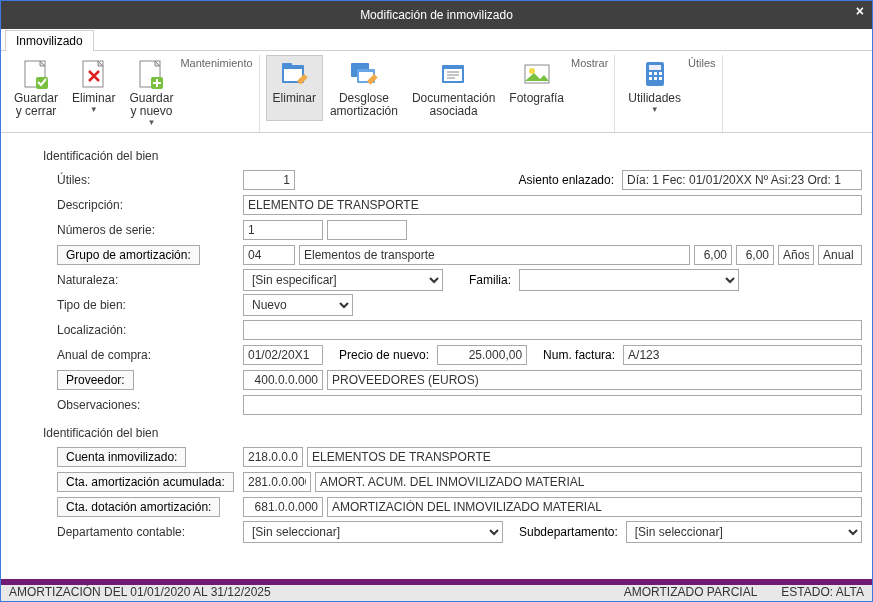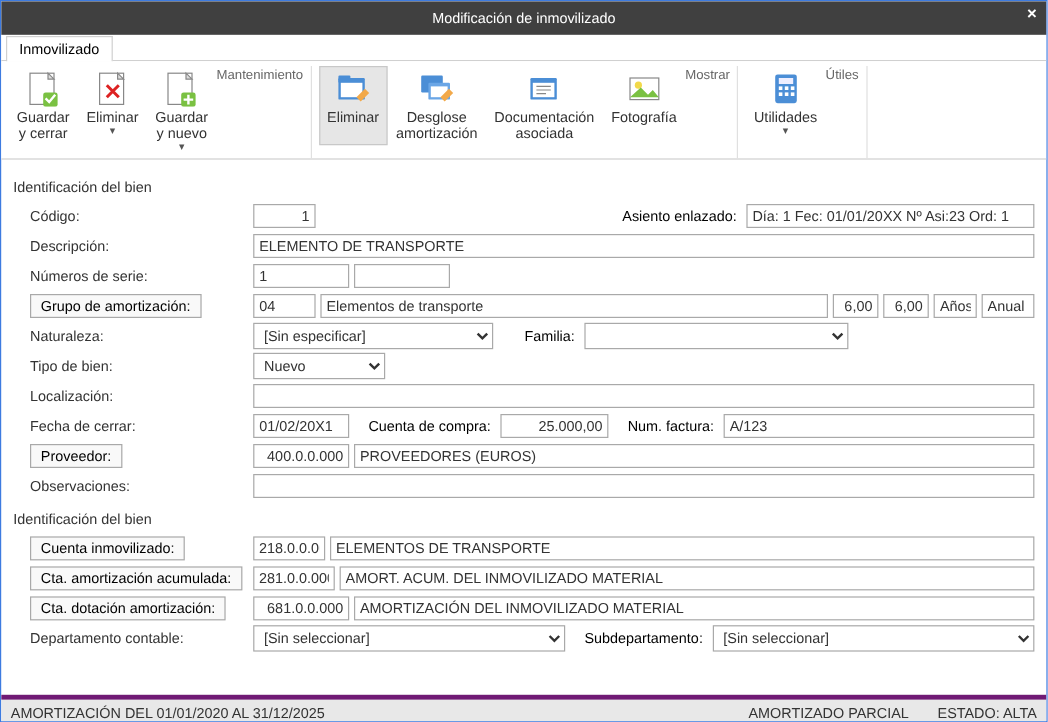--- a/index.html
+++ b/index.html
@@ -14,31 +14,31 @@
 .ribbon { display: flex; border-bottom: 1px solid #d0d0d0; background: #fff; padding: 4px 0 0 0; }
 .rgroup { border-right: 1px solid #e0e0e0; display: flex; flex-direction: row; align-items: flex-start; padding: 0 6px 2px 6px; }
 .rrow { display: flex; }
 .rbtn { display: flex; flex-direction: column; align-items: center; padding: 2px 6px; cursor: pointer; border: 1px solid transparent; min-width: 52px; }
 .rbtn.active { background: #e6e6e6; border: 1px solid #c8c8c8; }
 .rbtn .ico { width: 32px; height: 32px; display: flex; align-items: center; justify-content: center; }
 .rbtn .lbl { text-align: center; line-height: 1.1; margin-top: 2px; color: #333; }
 .rcap { color: #666; font-size: 11px; margin-top: 2px; }
 .dd-arrow { font-size: 9px; color: #555; margin-top: -1px; }
 
-.form { padding: 10px 10px 4px 10px; flex: 1; overflow: auto; }
+.form { padding: 10px 10px 4px 10px; flex: 1; overflow: auto; margin-left: 32px; }
 .section-title { color: #333; margin: 6px 0 6px 0; }
 .row { display: flex; align-items: center; margin: 3px 0; min-height: 22px; }
 .lbl-col { width: 200px; color: #333; padding-left: 14px; }
 .btn-col { width: 200px; padding-left: 14px; }
 .btn-like { border: 1px solid #a9a9a9; background: #f9f9f9; padding: 2px 8px; display: inline-block; cursor: pointer; text-align: center; }
 input[type=text], .ro, select { border: 1px solid #a9a9a9; background: #fff; height: 20px; padding: 1px 4px; color: #333; }
 select { height: 22px; }
 .flex-fill { flex: 1; }
 
-.statusbar { background: #e8e8e8; border-top: 4px solid #701a75; height: 22px; display: flex; align-items: flex-end; justify-content: space-between; padding: 0 8px; color: #333; }
+.statusbar { background: #e8e8e8; border-top: 6px solid #701a75; height: 22px; display: flex; align-items: flex-start; justify-content: space-between; padding: 0 8px; color: #333; }
 .statusbar .right { display: flex; gap: 24px; }
 
 svg { display: block; }
 </style>
 </head>
 <body>
 
 <div class="titlebar">
   <span>Modificación de inmovilizado</span>
   <span class="close">×</span>
@@ -162,21 +162,21 @@
     </div>
     <div class="rcap">Útiles</div>
   </div>
 </div>
 
 <div class="form">
 
   <div class="section-title">Identificación del bien</div>
 
   <div class="row">
-    <div class="lbl-col">Código:</div>
+    <div class="lbl-col">Útiles:</div>
     <input type="text" style="width: 52px; text-align: right;" value="1">
     <div style="flex:1"></div>
     <div style="margin-right:8px">Asiento enlazado:</div>
     <input type="text" style="width: 240px;" value="Día: 1 Fec: 01/01/20XX Nº Asi:23 Ord: 1">
   </div>
 
   <div class="row">
     <div class="lbl-col">Descripción:</div>
     <input type="text" class="flex-fill" value="ELEMENTO DE TRANSPORTE" style="">
   </div>
@@ -208,23 +208,23 @@
     <div class="lbl-col">Tipo de bien:</div>
     <select style="width:110px"><option>Nuevo</option></select>
   </div>
 
   <div class="row">
     <div class="lbl-col">Localización:</div>
     <input type="text" class="flex-fill" style="">
   </div>
 
   <div class="row">
-    <div class="lbl-col">Fecha de cerrar:</div>
+    <div class="lbl-col">Anual de compra:</div>
     <input type="text" style="width: 80px;" value="01/02/20X1">
-    <div style="margin:0 8px 0 16px">Cuenta de compra:</div>
+    <div style="margin:0 8px 0 16px">Precio de nuevo:</div>
     <input type="text" style="width: 90px; text-align: right;" value="25.000,00">
     <div style="margin:0 8px 0 16px">Num. factura:</div>
     <input type="text" class="flex-fill" value="A/123" style="">
   </div>
 
   <div class="row">
     <div class="btn-col"><span class="btn-like">Proveedor:</span></div>
     <input type="text" style="width: 80px; text-align: right;" value="400.0.0.000">
     <input type="text" class="flex-fill" style="margin-left: 4px;" value="PROVEEDORES (EUROS)">
   </div>

